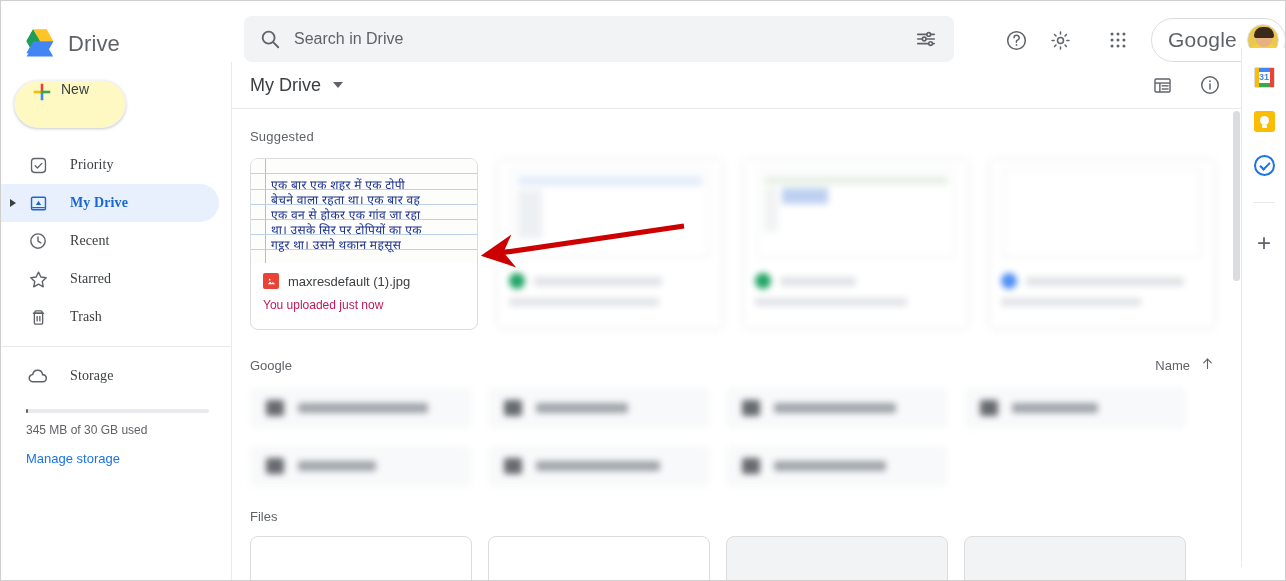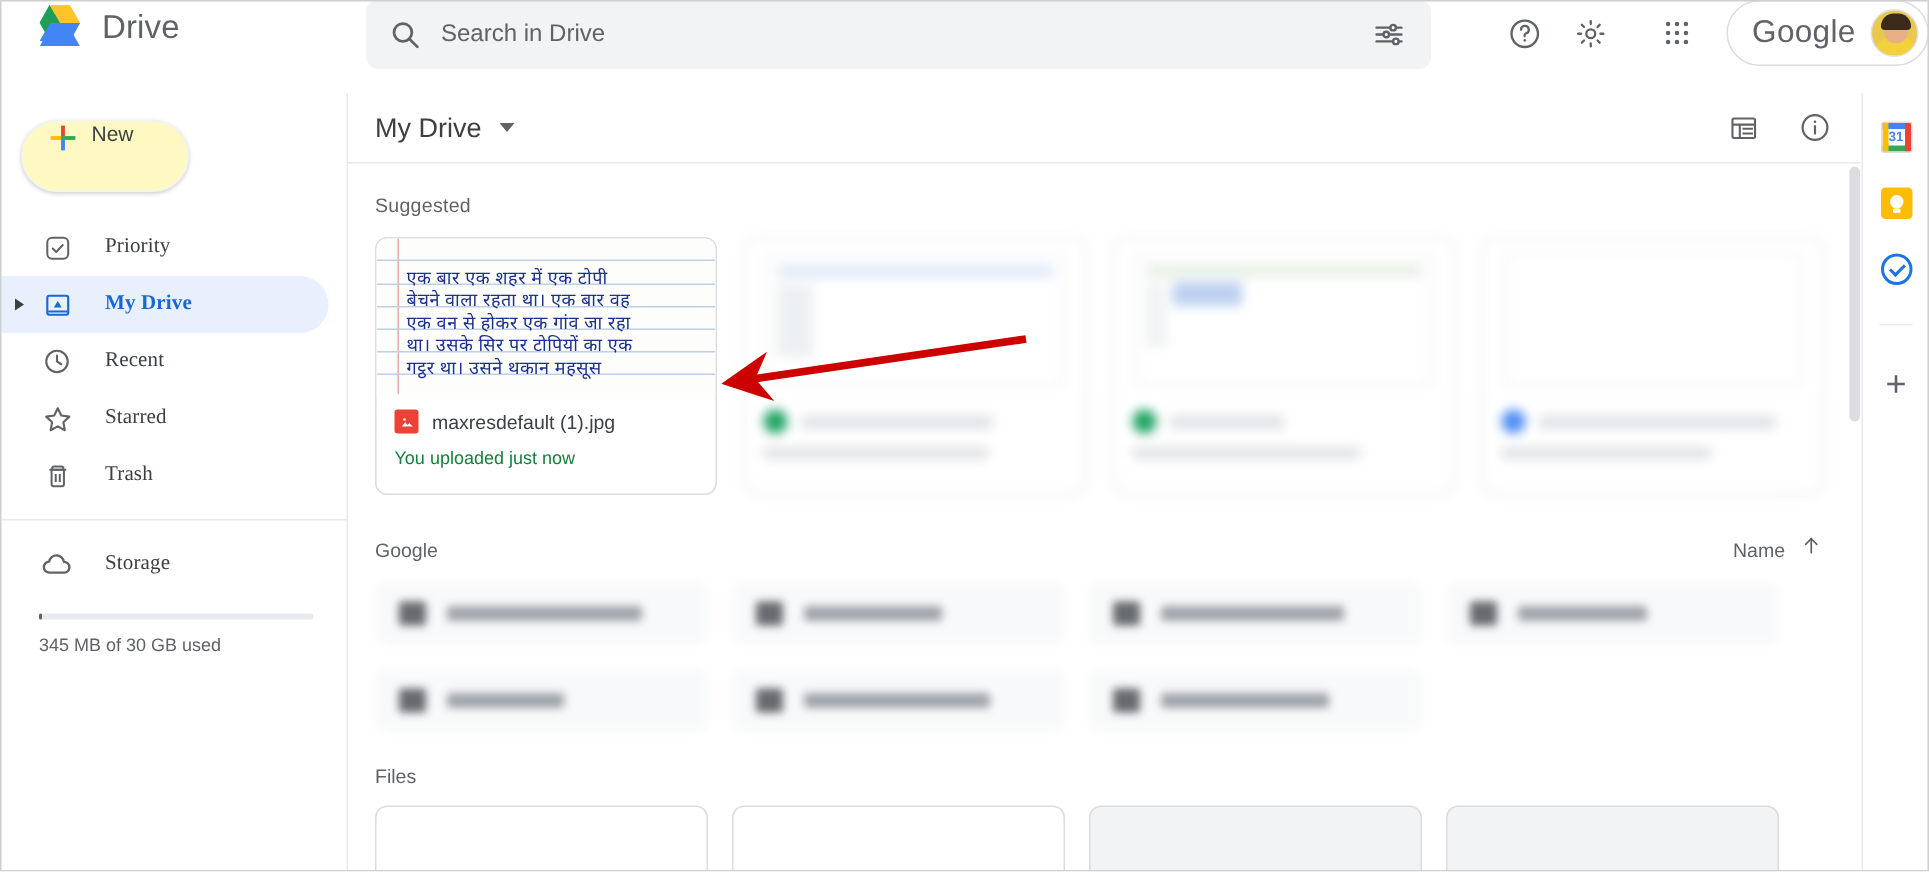--- a/index.html
+++ b/index.html
@@ -9,21 +9,21 @@
     overflow: hidden;
     background: #fff;
     font-family: "Liberation Sans", sans-serif;
     -webkit-font-smoothing: antialiased;
   }
   .app { position: relative; width: 1286px; height: 581px; background:#fff; }
 
   
   .topbar {
     position: absolute; top: 0; left: 0; width: 1286px; height: 62px;
-    display: flex; align-items: flex-start; background: #fff;
+    display: flex; align-items: flex-end; background: #fff;
   }
   .brand { display: flex; align-items: center; width: 244px; padding-left: 20px; }
   .drive-logo { width: 40px; height: 36px; position: relative; }
   .drive-logo svg { display:block; }
   .brand-name {
     font-size: 22px; color: #5f6368; letter-spacing: .1px;
     margin-left: 8px; font-weight: 400;
   }
   .searchwrap {
     margin-left: 0px; width: 710px; height: 46px;
@@ -133,21 +133,21 @@
   .sugg-meta { padding: 10px 12px 0 12px; }
   .sugg-name-row { display:flex; align-items:center; gap: 9px; }
   .ftype {
     width: 16px; height: 16px; border-radius:2px; flex:0 0 16px;
     display:flex;align-items:center;justify-content:center;
   }
   .ftype.img { background:#ea4335; }
   .ftype.sheet { background:#0f9d58; border-radius:50%; }
   .ftype.doc { background:#4285f4; border-radius:50%; }
   .sugg-name { font-size: 13px; color:#3c4043; white-space:nowrap; overflow:hidden; text-overflow:ellipsis;}
-  .sugg-sub { font-size: 12px; color:#15803d; margin-top: 9px; }
+  .sugg-sub { font-size: 12px; color:#be185d; margin-top: 9px; }
   .ph-line { background:#dfe1e5; border-radius:2px; height:9px; }
 
   
   .note {
     position:absolute; inset:0; background:#fdfdfb;
   }
   .note .margin-line { position:absolute; left: 14px; top:0; bottom:0; width:1px; background:#e8a9a9; }
   .note .rule { position:absolute; left:0; right:0; height:1px; background:#bcd0e8; }
   .hw {
     position:absolute; left: 20px; right: 6px;
@@ -174,21 +174,21 @@
   .file-grid { display:flex; gap: 16px; padding: 12px 0 0 18px; }
   .file-card { width: 222px; height: 60px; border:1px solid #dadce0; border-radius:8px; background:#fff; }
   .file-card.tinted { background:#f1f3f4; }
 
   
   .vscroll { position:absolute; top:0px; right: 0px; width: 9px; height: 472px; }
   .vscroll .thumbz { position:absolute; top: 2px; left:1px; width: 7px; height: 170px; background:#dadce0; border-radius: 4px; }
 
   
   .rail {
-    position:absolute; top: 62px; right: 0; width: 45px; height: 519px;
+    position:absolute; top: 48px; right: 0; width: 45px; height: 519px;
     background:#fff; border-left: 1px solid #e8eaed;
     display:flex; flex-direction:column; align-items:center; padding-top: 18px; gap: 22px;
   }
   .rail-ico { width: 22px; height: 22px; cursor:pointer; display:flex;align-items:center;justify-content:center;}
   .rail-sep { width: 22px; height:1px; background:#e8eaed; margin-top: 4px;}
   .rail-plus { font-size: 24px; color:#5f6368; cursor:pointer; line-height:1; margin-top: 6px;}
 
   
   .cal { width:21px;height:21px;border-radius:2px;background:#fff;border:1px solid #dadce0;position:relative;overflow:hidden;}
   .cal .t { position:absolute;top:0;left:0;right:0;height:4px;background:#4285f4;}
@@ -379,20 +379,21 @@
             <path d="M6.6 18.3a4 4 0 0 1-.3-8A5.4 5.4 0 0 1 17 10.5a3.9 3.9 0 0 1 .3 7.8z" stroke-linejoin="round"></path>
           </svg>
         </span>
         <span class="lbl">Storage</span>
       </div>
 
       <div class="storage-bar">
         <span class="fill"></span>
       </div>
       <div class="storage-text">345 MB of 30 GB used</div>
+      <div class="manage-link">Manage storage</div>
     </div>
   </div>
 
   <div class="main">
 
     <div class="main-header">
       <span class="crumb">My Drive</span>
       <span class="crumb-caret"></span>
       <div class="main-header-right">
         <button class="icon-btn">

